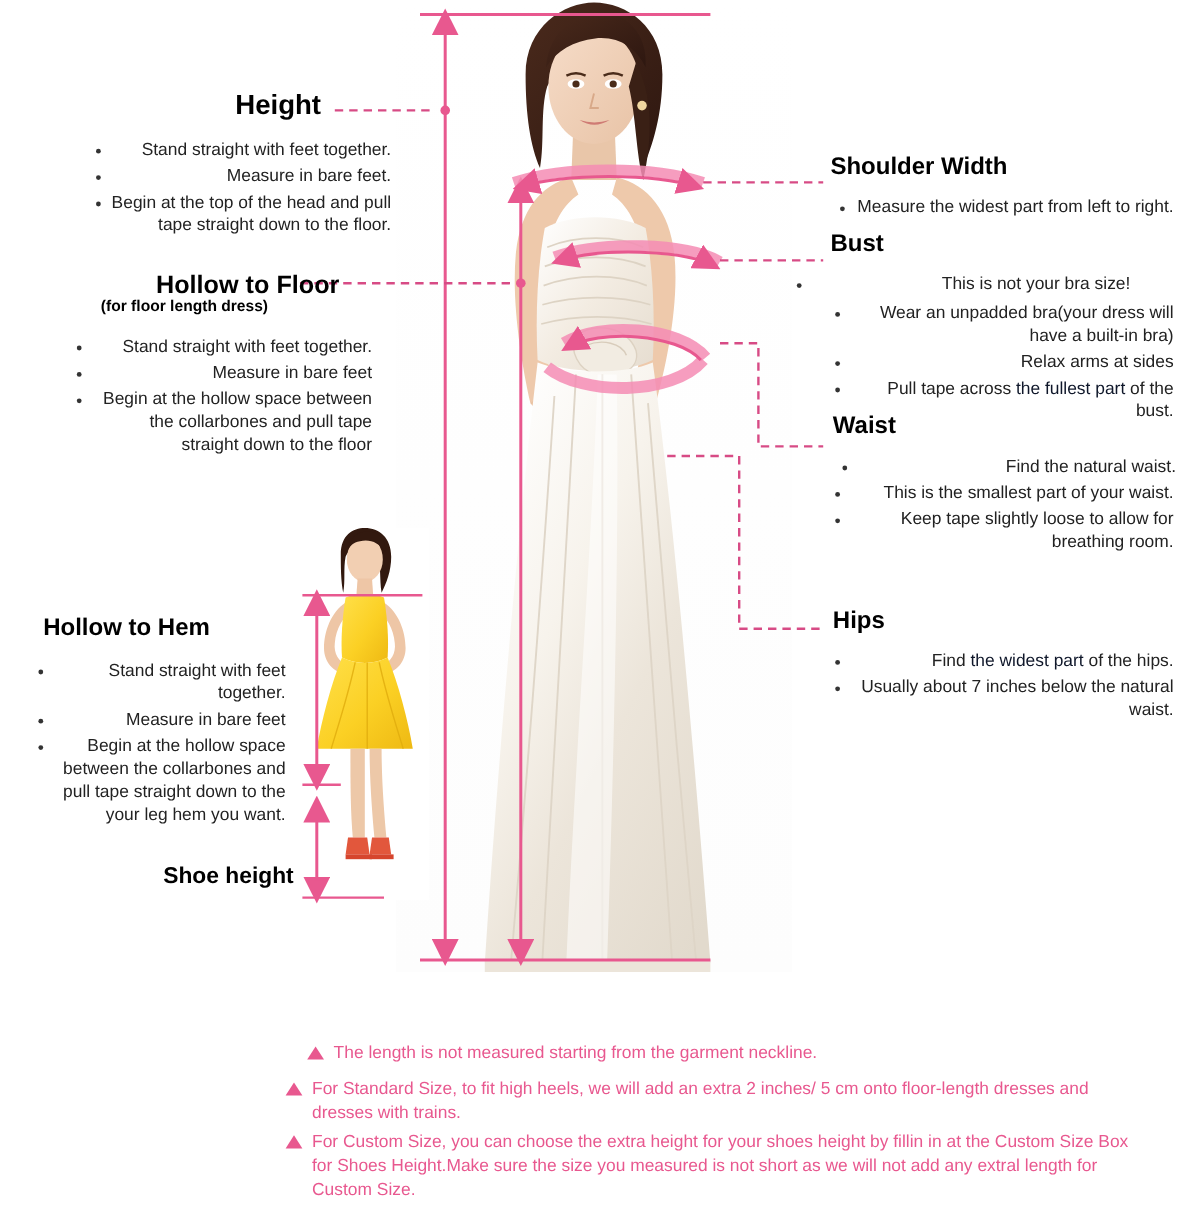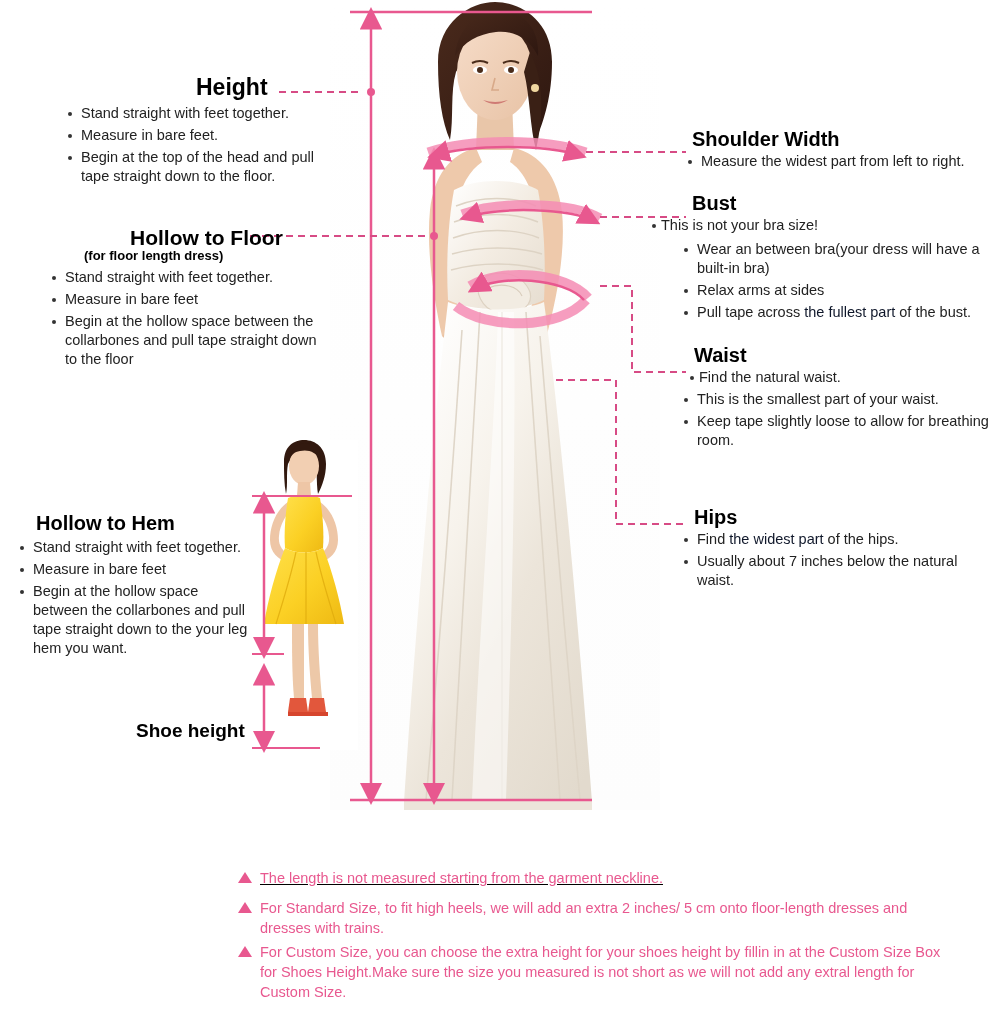--- a/index.html
+++ b/index.html
@@ -34,26 +34,27 @@
   .heading.h-sub      { font-size: 13px; font-weight: bold; }
   .heading.h-hem      { font-size: 20px; }
   .heading.h-shoe     { font-size: 19px; }
   .heading.h-shoulder { font-size: 20px; }
   .heading.h-bust     { font-size: 20px; }
   .heading.h-waist    { font-size: 20px; }
   .heading.h-hips     { font-size: 20px; }
 
   
   ul.bullets {
-    margin: 4px;
+    margin: 16px;
     padding: 0;
     list-style: none;
     color: #222222;
     font-size: 14.5px;
     line-height: 19px;
+    text-align: right;
   }
   ul.bullets li {
     position: relative;
     padding-left: 15px;
     margin-bottom: 3px;
   }
   ul.bullets li:before {
     content: "";
     position: absolute;
     left: 2px;
@@ -330,21 +331,21 @@
   <div class="abs" style="left:692px; top:192px;">
     <span class="heading h-bust">Bust</span>
   </div>
   <div class="abs" style="left:646px; top:212px; width:312px;">
     <ul class="bullets">
       <li style="padding-left:11px;">This is not your bra size!</li>
     </ul>
   </div>
   <div class="abs" style="left:678px; top:236px; width:316px;">
     <ul class="bullets">
-      <li>Wear an between bra(your dress will have a built-in bra)</li>
+      <li>Wear an unpadded bra(your dress will have a built-in bra)</li>
       <li>Relax arms at sides</li>
       <li><span>Pull tape across </span><span class="pink">the fullest part</span><span> of the bust.</span></li>
     </ul>
   </div>
 
   <div class="abs" style="left:694px; top:344px;">
     <span class="heading h-waist">Waist</span>
   </div>
   <div class="abs" style="left:684px; top:364px; width:312px;">
     <ul class="bullets">
@@ -361,21 +362,21 @@
   <div class="abs" style="left:694px; top:506px;">
     <span class="heading h-hips">Hips</span>
   </div>
   <div class="abs" style="left:678px; top:526px; width:316px;">
     <ul class="bullets">
       <li><span>Find </span><span class="pink">the widest part</span><span> of the hips.</span></li>
       <li>Usually about 7 inches below the natural waist.</li>
     </ul>
   </div>
 
-  <div class="abs" style="left:238px; top:868px; width:740px;text-decoration:underline;">
+  <div class="abs" style="left:256px; top:868px; width:740px;">
     <div class="note">
       <span class="tri"></span>
       <span>The length is not measured starting from the garment neckline.</span>
     </div>
   </div>
   <div class="abs" style="left:238px; top:898px; width:700px;">
     <div class="note">
       <span class="tri"></span>
       <span>For Standard Size, to fit high heels, we will add an extra 2 inches/ 5  cm onto floor-length dresses and dresses with trains.</span>
     </div>

